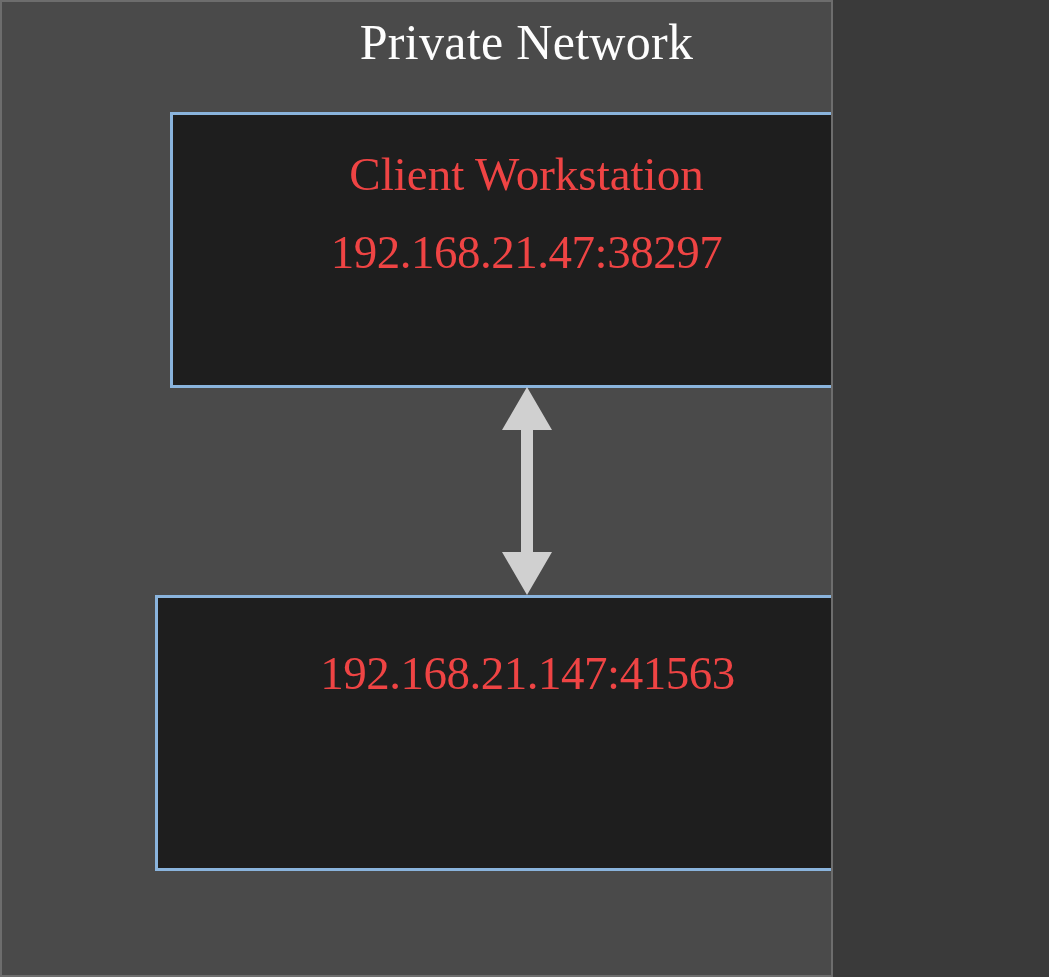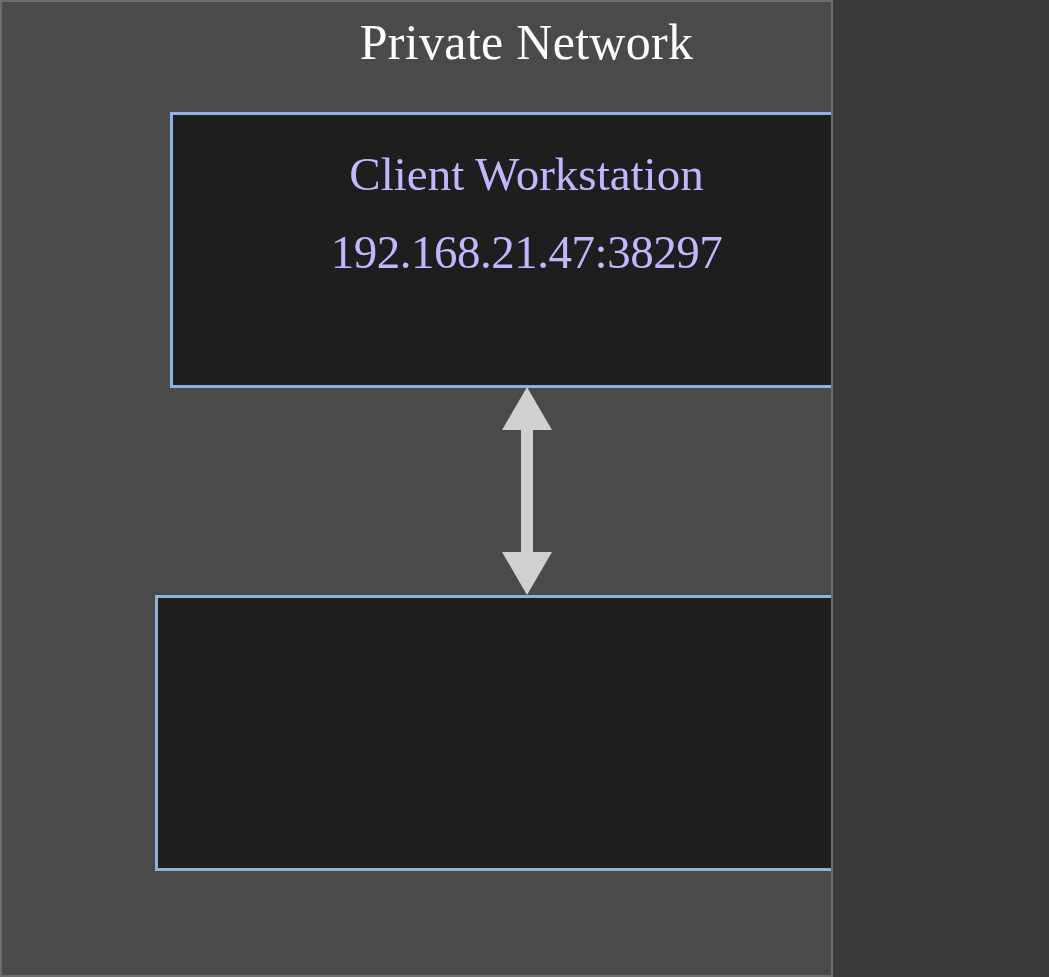--- a/index.html
+++ b/index.html
@@ -49,21 +49,21 @@
     padding-top: 28px;
   }
   #node-agent {
     left: 153px;
     top: 593px;
     width: 745px;
     height: 276px;
     padding-top: 28px;
   }
   .node-line {
-    color: #c4b5fd;
+    color: #ef4444;
     font-size: 47px;
     line-height: 62px;
     font-weight: 400;
     white-space: nowrap;
     text-align: center;
   }
   .node-line.addr {
     letter-spacing: -0.5px;
     margin-top: 16px;
   }
@@ -85,15 +85,16 @@
   <div id="node-client" class="node-box">
     <div class="node-line name">Client Workstation</div>
     <div class="node-line addr">192.168.21.47:38297</div>
   </div>
 
   <svg id="connector-arrow" viewBox="0 0 60 212" xmlns="http://www.w3.org/2000/svg">
     <polygon points="30,2 55,45 36,45 36,167 55,167 30,210 5,167 24,167 24,45 5,45" fill="#d0d0d0"></polygon>
   </svg>
 
   <div id="node-agent" class="node-box">
+    <div class="node-line addr">192.168.21.147:41563</div>
   </div>
 
 </div>
 
 </body></html>

